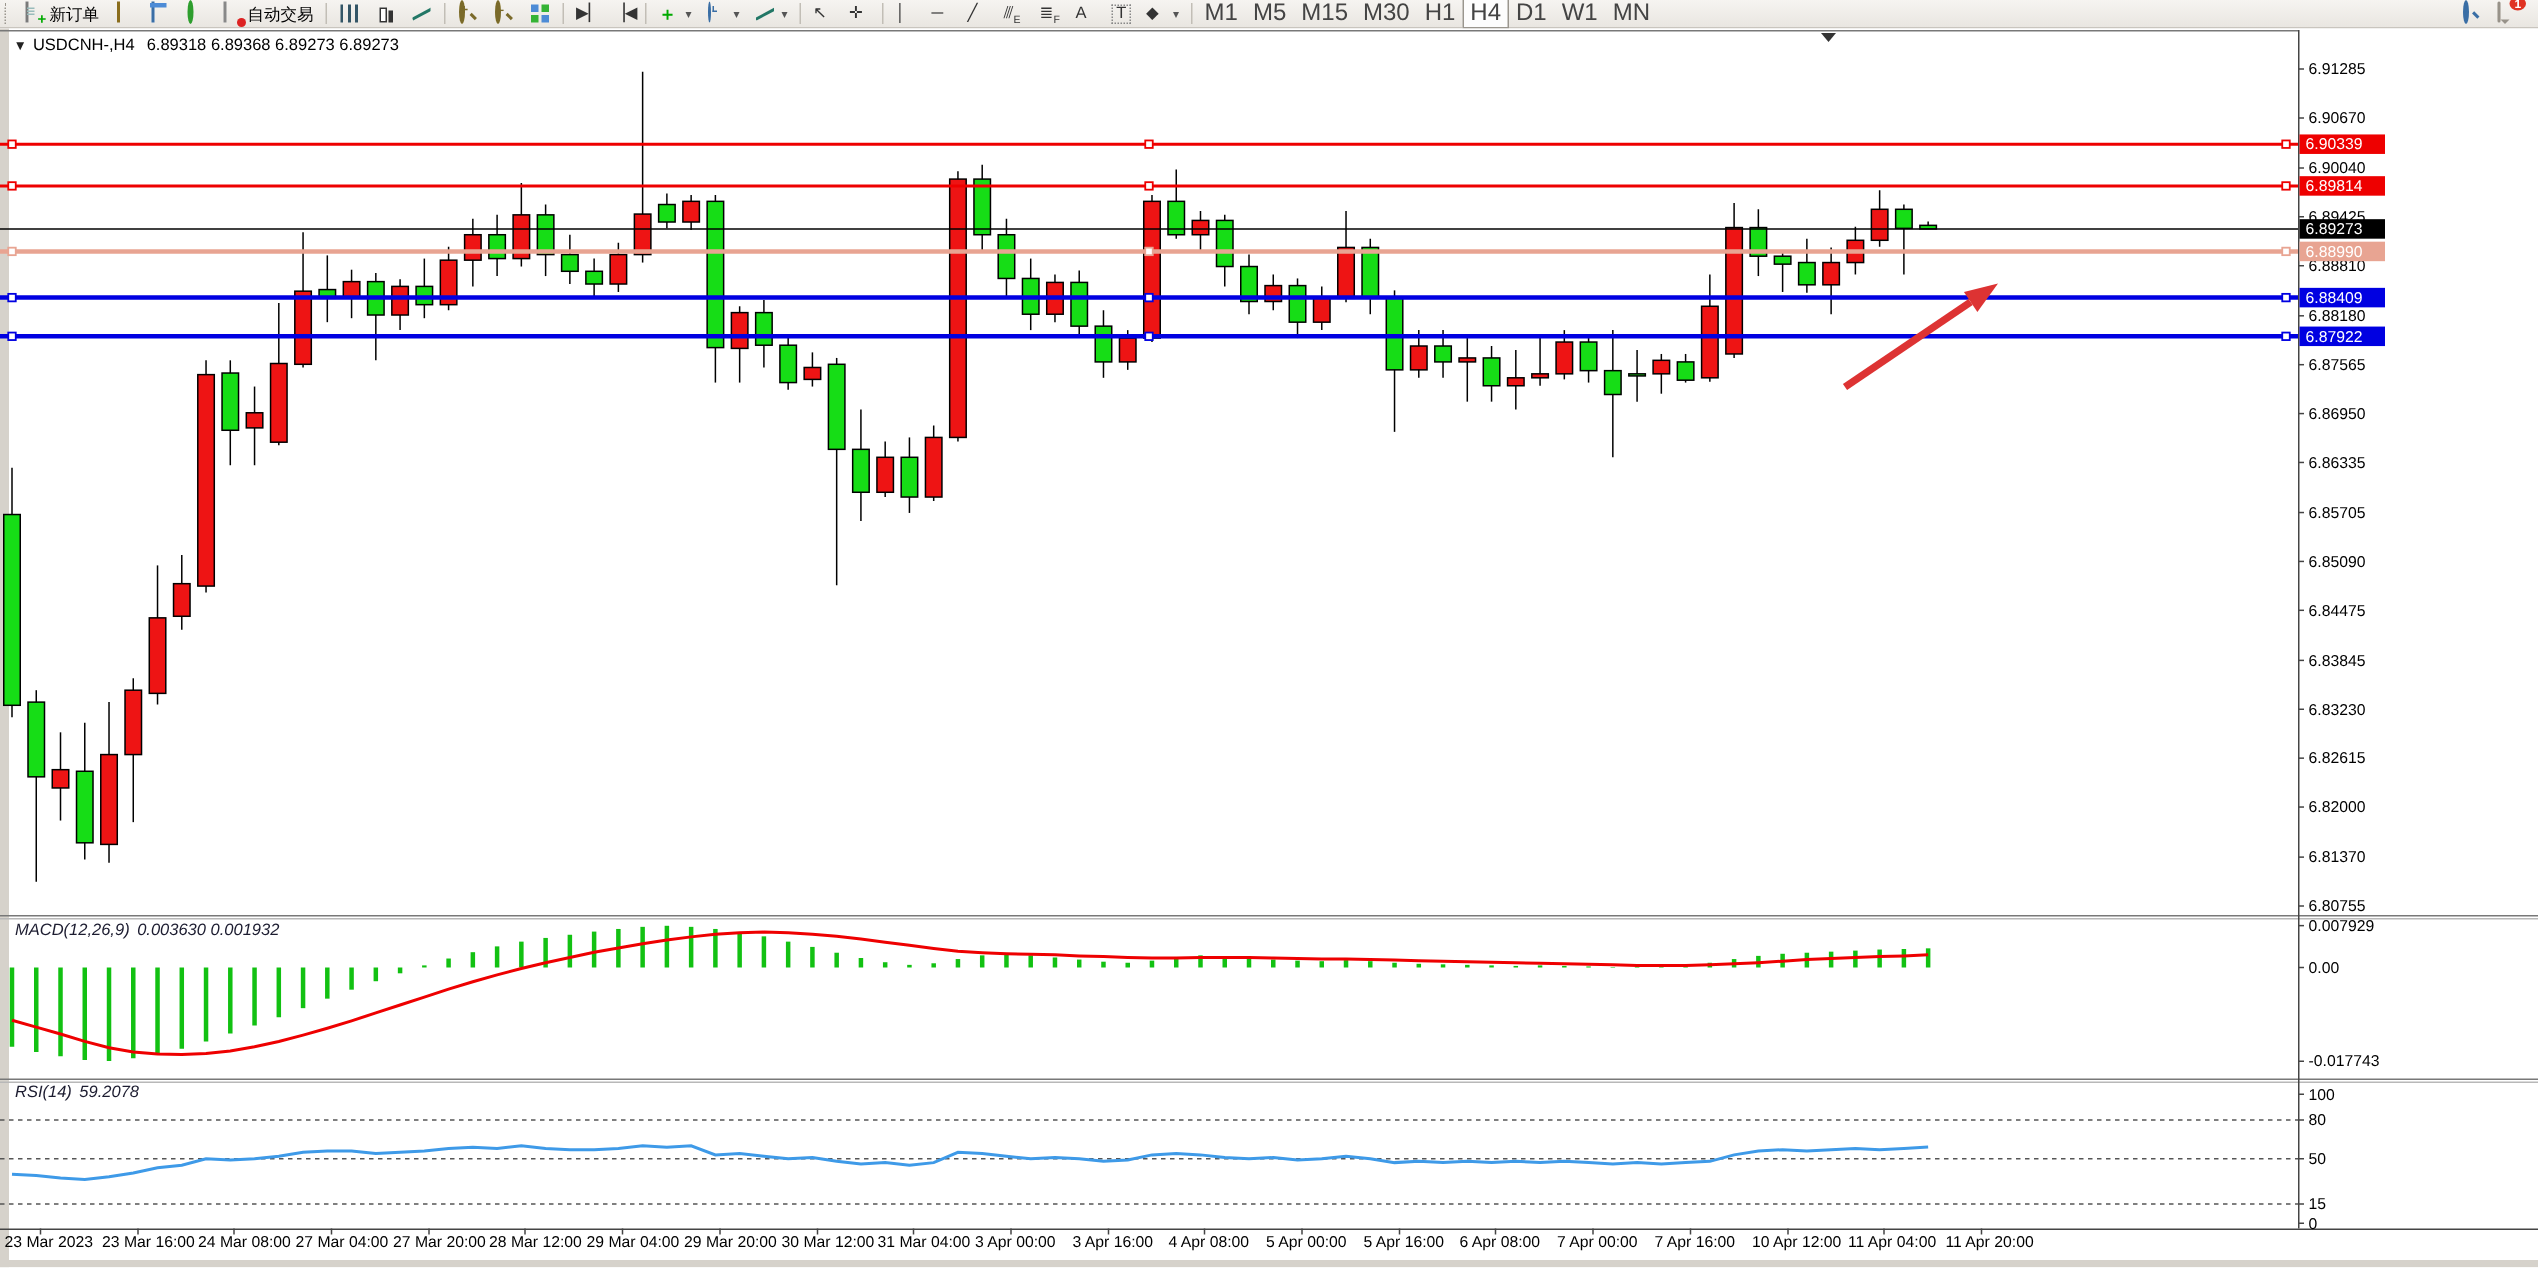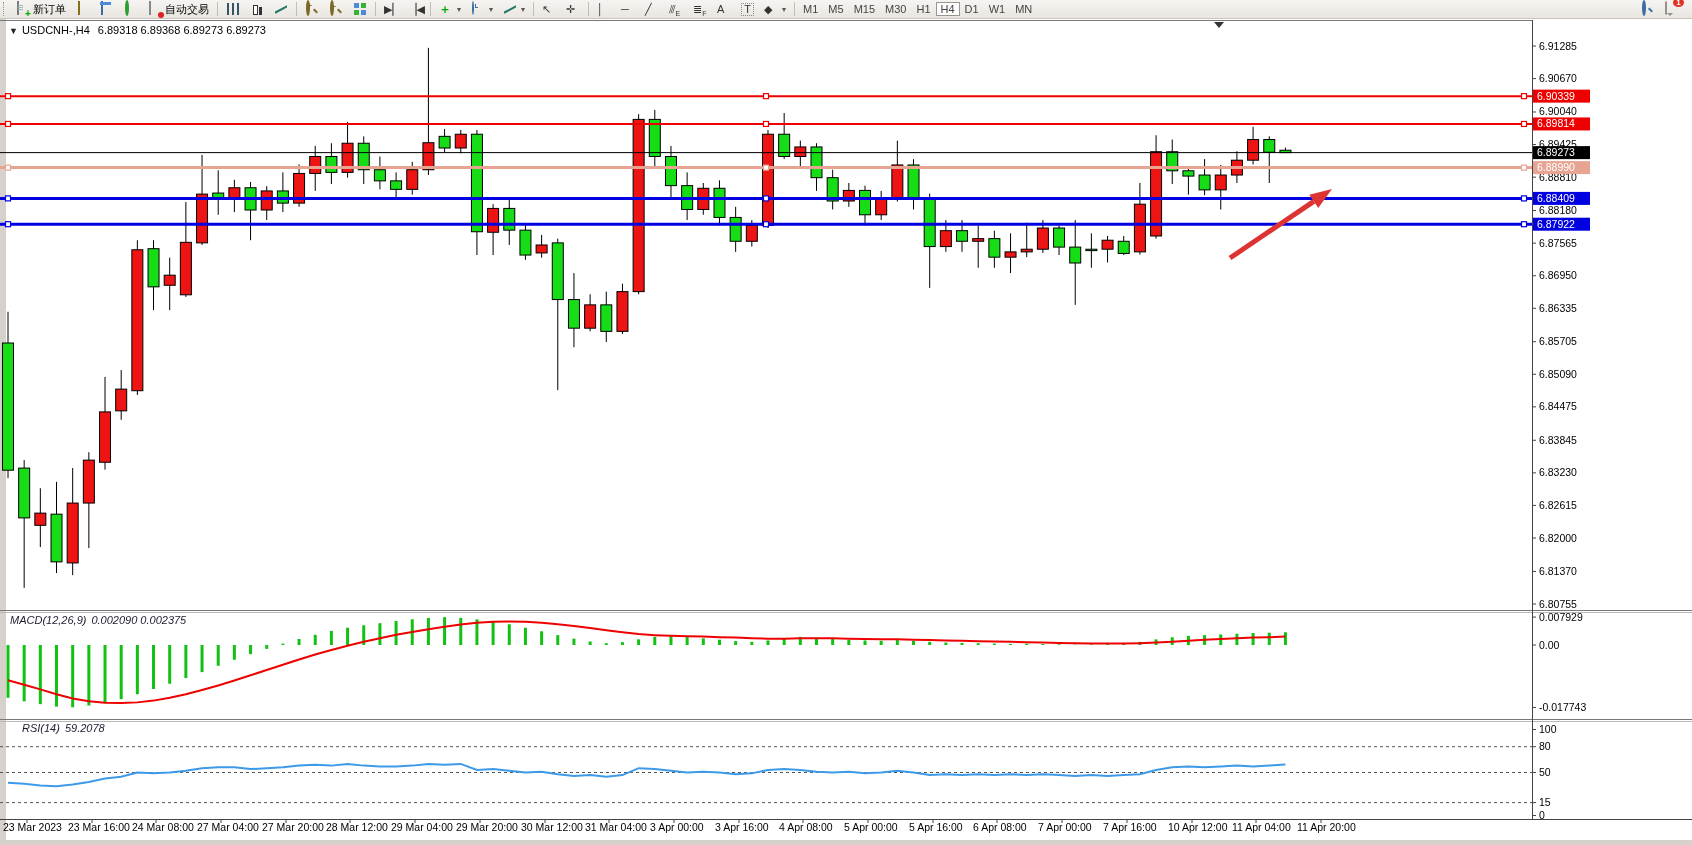--- a/index.html
+++ b/index.html
@@ -2,21 +2,21 @@
 <html><head>
 <meta charset="utf-8">
 <style>
   html,body{margin:0;padding:0;background:#fff;font-family:"Liberation Sans",sans-serif;font-size:11px;color:#000;}
   #app{position:relative;width:1692px;height:845px;overflow:hidden;background:#fff;}
   
   #toolbar{position:absolute;left:0;top:0;width:1692px;height:19px;background:linear-gradient(#f6f4f1,#e9e6e1);border-bottom:1px solid #c9c5be;display:flex;align-items:center;padding:0 2px;box-sizing:border-box;white-space:nowrap;}
   .tb-btn{display:inline-flex;align-items:center;gap:3px;height:17px;padding:0 4px;border:1px solid transparent;cursor:default;}
   .tb-sep{display:inline-block;width:1px;height:14px;background:#c2beb6;margin:0 3px;}
   .tb-grip{display:inline-block;width:4px;height:14px;border-left:1px dotted #9a968e;margin:0 3px 0 1px;}
-  .tf{display:inline-block;padding:1px 5px;color:#444;font-size:11px;}
+  .tf{display:inline-block;padding:1px 5px;color:#444;font-size:16px;}
   .tf.active{background:#fdfdfd;border:1px solid #9a968e;padding:0 4px;}
   .dd{color:#555;font-size:8px;margin-left:1px;}
   
   .ico{display:inline-block;position:relative;width:14px;height:14px;vertical-align:middle;}
   .i-doc{width:9px;height:12px;background:#fff;border:1px solid #7a7a7a;margin:0 0 0 1px;}
   .i-doc:after{content:"";position:absolute;left:2px;top:3px;width:5px;height:1px;background:#9bb;box-shadow:0 2px 0 #9bb,0 4px 0 #9bb;}
   .plusG{position:absolute;right:-3px;bottom:-2px;width:8px;height:8px;color:#0a0;font-weight:bold;font-size:10px;line-height:8px;}
   .i-gold{width:10px;height:10px;background:linear-gradient(135deg,#ffd96a,#c99718);border:1px solid #8a6d1c;transform:rotate(45deg);margin:2px;}
   .i-win{width:11px;height:10px;border:1px solid #3a6ea5;background:#eaf2fb;margin:1px;}
   .i-win:before{content:"";position:absolute;left:0;top:0;width:11px;height:3px;background:#4d8bd6;}
@@ -46,21 +46,21 @@
   .i-bubble:before{content:"";position:absolute;left:2px;bottom:-3px;border:3px solid transparent;border-top-color:#979289;}
   .badge{position:absolute;right:-5px;top:-4px;min-width:9px;height:9px;background:#e03222;color:#fff;border-radius:50%;font-size:8px;line-height:9px;text-align:center;padding:0 1px;font-weight:bold;}
   
   #chartwin{position:absolute;left:0;top:19px;width:1692px;height:766px;background:#fff;}
   #edgeL{position:absolute;left:0;top:0;width:6px;height:826px;background:#d6d2cb;}
   #edgeB{position:absolute;left:0;top:821px;width:1692px;height:5px;background:#d6d2cb;}
   #title{position:absolute;left:9px;top:5px;z-index:5;color:#000;}
   #title .caret{font-size:9px;margin-right:4px;color:#222;}
   #title .sym{margin-right:8px;}
   #macdlbl{position:absolute;left:10px;top:595px;z-index:5;color:#1c1c30;}
-  #rsilbl{position:absolute;left:22px;top:703px;z-index:5;color:#1c1c30;text-align:center;}
+  #rsilbl{position:absolute;left:10px;top:703px;z-index:5;color:#1c1c30;text-align:center;}
   #macdlbl span,#rsilbl span{margin-right:5px;font-style:italic;}
   svg{position:absolute;left:0;top:0;}
   text{font-family:"Liberation Sans",sans-serif;}
 </style>
 </head>
 <body>
 
 <div id="app">
 
   <div id="toolbar">
@@ -175,21 +175,21 @@
       </span>
     </span>
   </div>
 
   <div id="chartwin">
     <div id="edgeL"></div>
     <div id="title">
       <span class="caret">▼</span><span class="sym">USDCNH-,H4</span><span>6.89318 6.89368 6.89273 6.89273</span>
     </div>
     <div id="macdlbl">
-      <span>MACD(12,26,9)</span><span>0.002090 0.002375</span>
+      <span>MACD(12,26,9)</span><span>0.003630 0.001932</span>
     </div>
     <div id="rsilbl">
       <span>RSI(14)</span><span>59.2078</span>
     </div>
     <svg id="chart-svg" width="1692" height="826" viewBox="0 19 1692 826">
         <line x1="0" y1="20.5" x2="1532" y2="20.5" stroke="#787878"></line>
         <line x1="0" y1="610.5" x2="1692" y2="610.5" stroke="#787878"></line>
         <line x1="0" y1="612.5" x2="1692" y2="612.5" stroke="#b8b8b8"></line>
         <line x1="0" y1="719.5" x2="1692" y2="719.5" stroke="#787878"></line>
         <line x1="0" y1="721.5" x2="1692" y2="721.5" stroke="#b8b8b8"></line>

